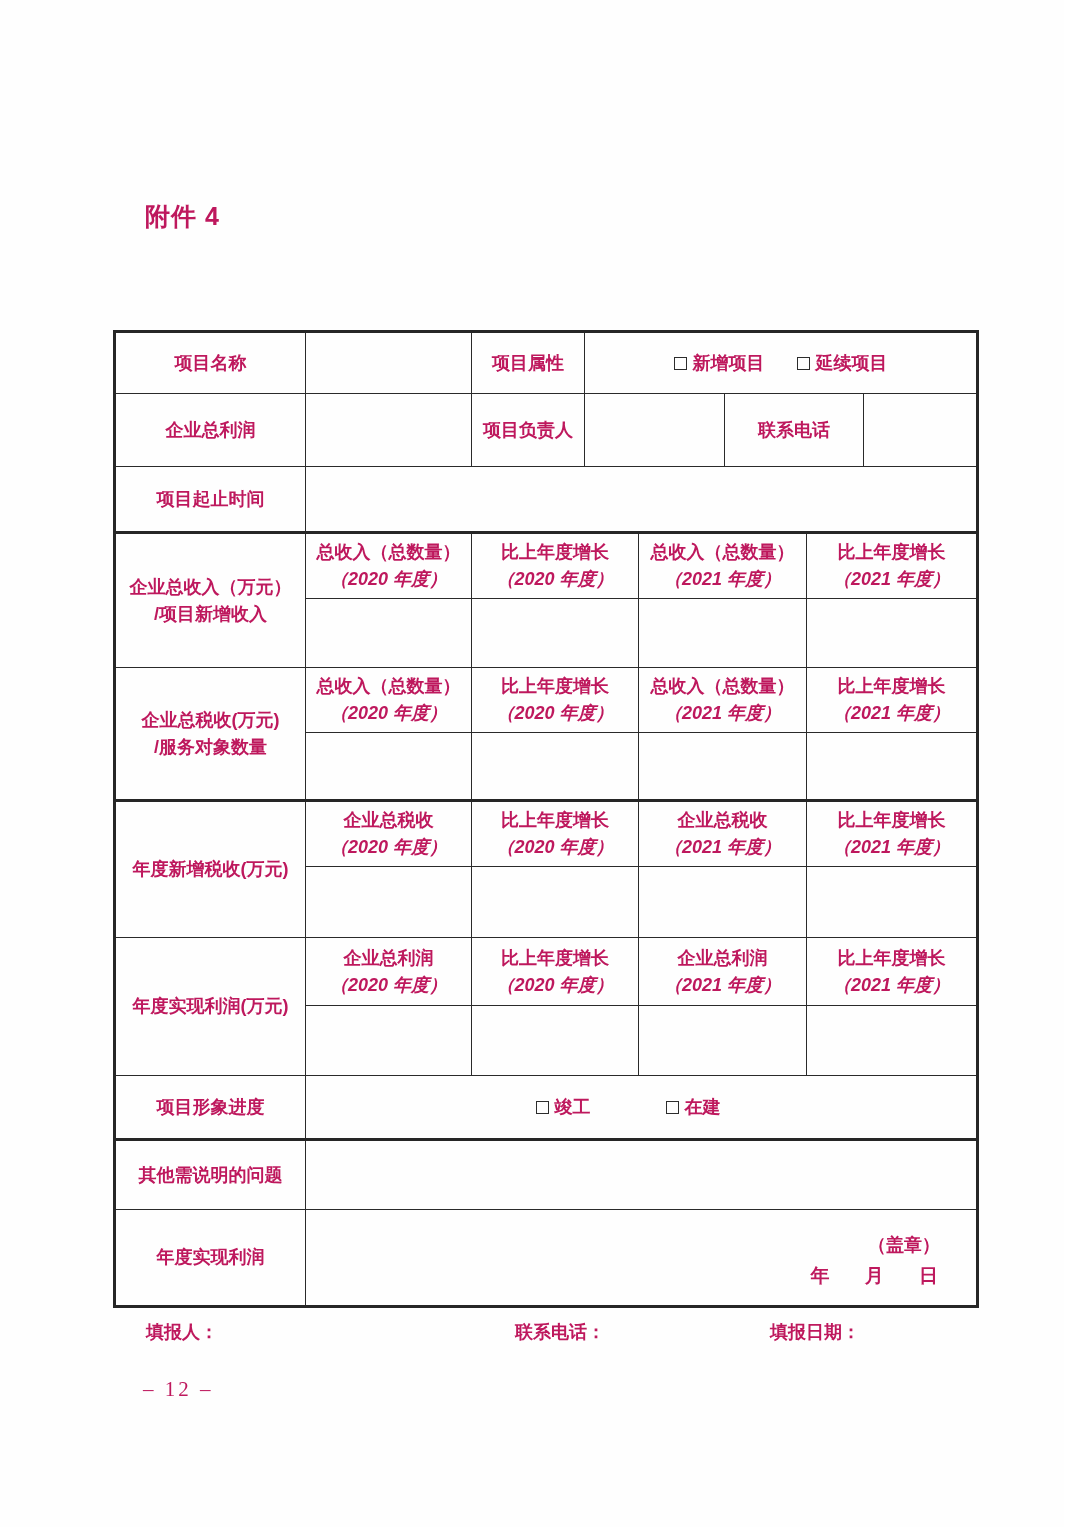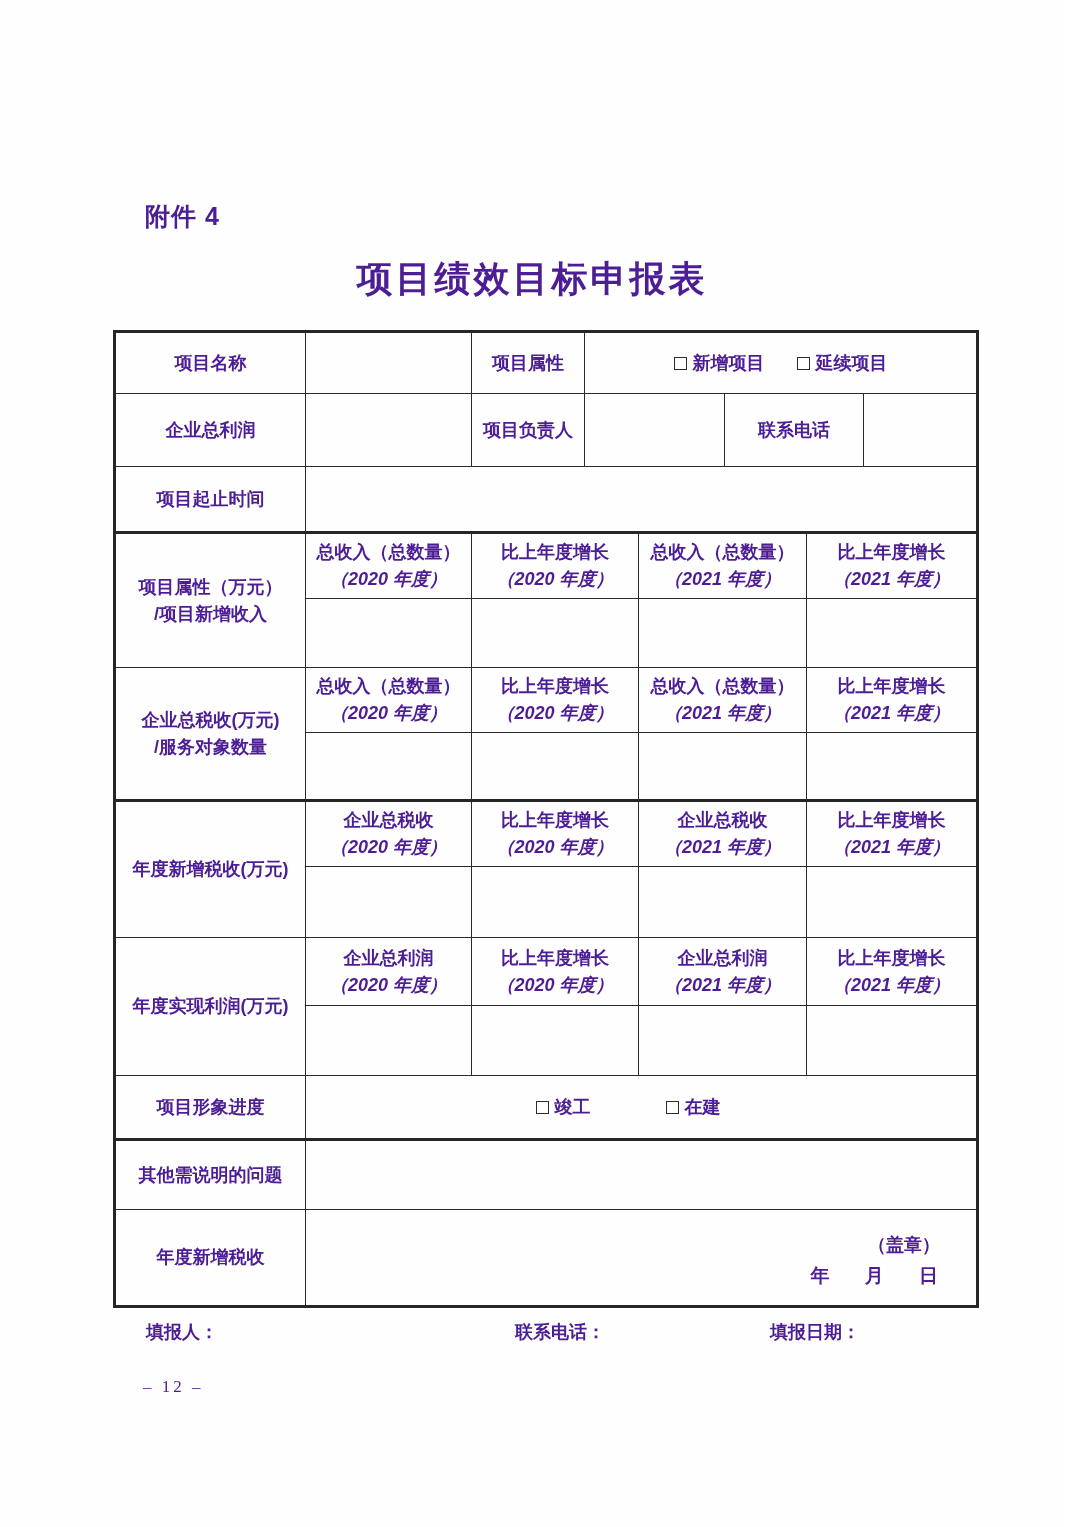--- a/index.html
+++ b/index.html
@@ -1,18 +1,18 @@
 <!DOCTYPE html>
 <html><head>
 <meta charset="utf-8">
 <style>
   html,body { margin:0; padding:0; background:#ffffff; }
   .page {
     position:relative; width:1064px; height:1527px; background:#fefefe;
-    font-family:"Liberation Sans", sans-serif; color:#4c1d95; overflow:hidden;
+    font-family:"Liberation Sans", sans-serif; color:#be185d; overflow:hidden;
   }
   .attachment {
     position:absolute; left:145px; top:200px;
     font-size:25px; font-weight:bold; letter-spacing:1px;
   }
   .title {
     position:absolute; left:0; top:255px; width:100%;
     text-align:center; font-size:36px; font-weight:bold; letter-spacing:3px;
   }
   table.form {
@@ -42,30 +42,29 @@
   .sealbox {
     display:flex; flex-direction:column; align-items:flex-end;
     padding-right:36px; gap:3px;
   }
   .sealnote { font-size:18px; font-weight:bold;margin-top:8px; }
   .sealdate { font-size:19px; font-weight:bold; word-spacing:30px; padding-right:2px; }
   .footer-item { position:absolute; top:1320px; font-size:18px; font-weight:bold; }
   .f1 { left:146px; } .f2 { left:515px; } .f3 { left:770px; }
   .pagenum {
     position:absolute; left:143px; top:1377px;
-    font-family:"Liberation Serif", serif; font-size:17px; letter-spacing:3px;
+    font-family:"Liberation Serif", serif; font-size:21px; letter-spacing:3px;
   }
 </style>
 </head>
 <body>
 
 <div class="page">
 
   <div class="attachment">附件 4</div>
-  <div class="title">项目绩效目标申报表</div>
 
   <table class="form">
     <colgroup>
       <col style="width:191px">
         <col style="width:166px">
         <col style="width:113px">
         <col style="width:54px">
       <col style="width:86px">
         <col style="width:82px">
         <col style="width:57px">
@@ -100,21 +99,21 @@
       <td></td>
     </tr>
 
     <tr style="height:66px">
       <td class="lbl">项目起止时间</td>
       <td colspan="7"></td>
     </tr>
 
     <tr style="height:66px" class="thick-top">
       <td class="lbl" rowspan="2">
-        <div>项目属性（万元）</div>
+        <div>企业总收入（万元）</div>
         <div class="l2">/项目新增收入</div>
       </td>
       <td class="hdr">
         <div>总收入（总数量）</div>
             <div class="l2">（2020 年度）</div>
       </td>
       <td class="hdr" colspan="2">
         <div>比上年度增长</div>
             <div class="l2">（2020 年度）</div>
       </td>
@@ -236,21 +235,21 @@
         </div>
       </td>
     </tr>
 
     <tr style="height:70px" class="thick-top">
       <td class="lbl">其他需说明的问题</td>
       <td colspan="7"></td>
     </tr>
 
     <tr style="height:97px">
-      <td class="lbl">年度新增税收</td>
+      <td class="lbl">年度实现利润</td>
       <td colspan="7" class="sealcell">
         <div class="sealbox">
           <span class="sealnote">（盖章）</span>
           <span class="sealdate">年 月 日</span>
         </div>
       </td>
     </tr>
   </tbody>
     </table>
 

